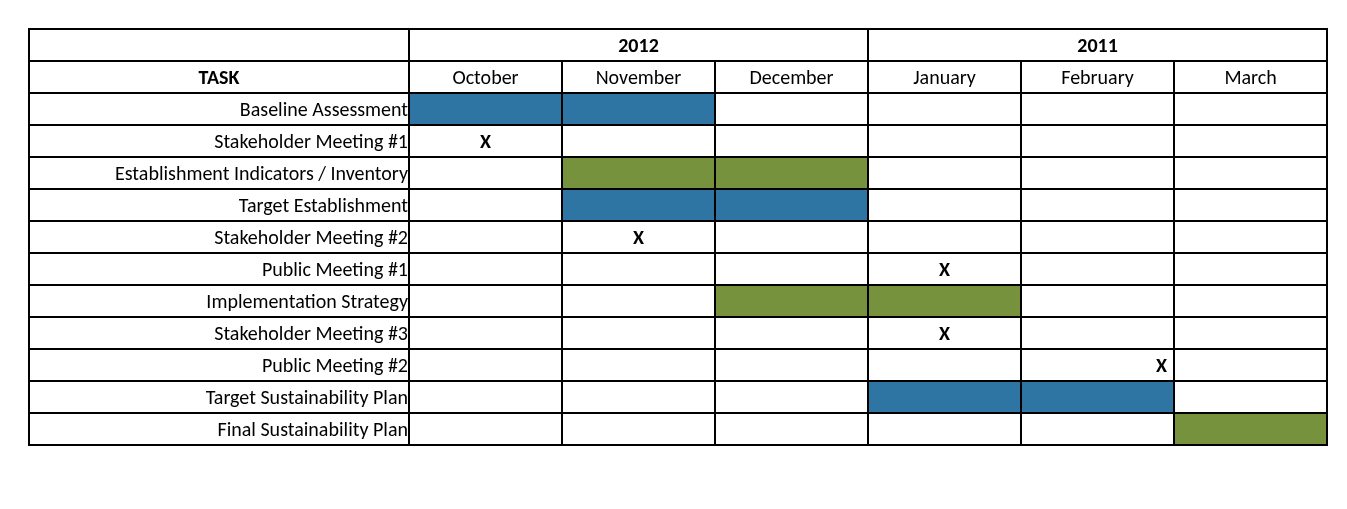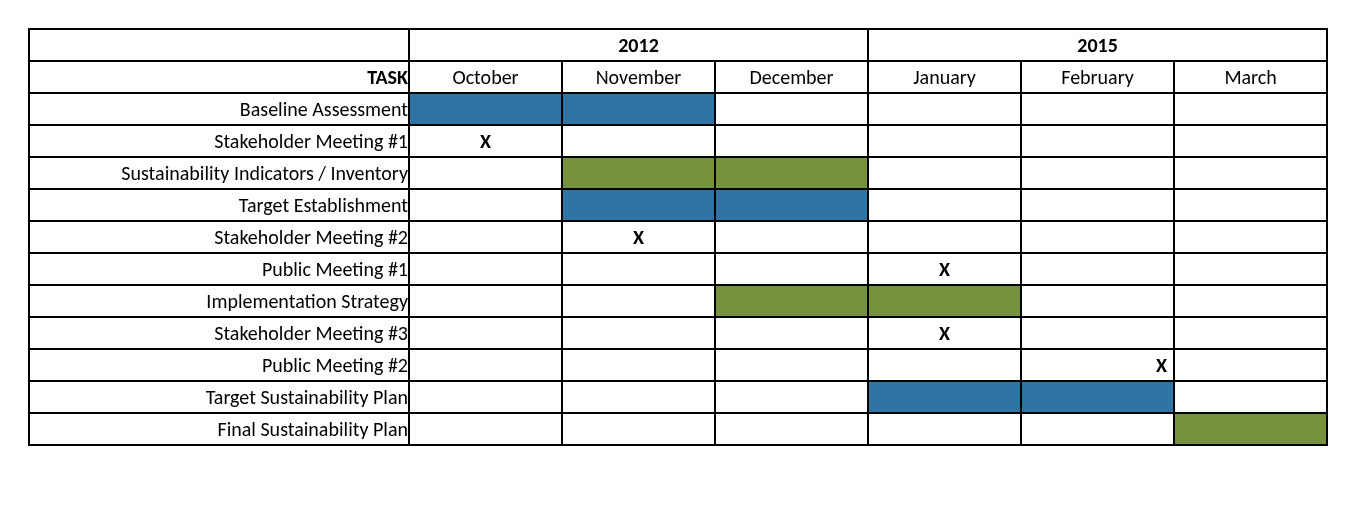--- a/index.html
+++ b/index.html
@@ -21,21 +21,21 @@
   }
   th.corner-blank {
     border: none;
   }
   th.year {
     font-weight: bold;
     text-align: center;
   }
   th.task-header {
     font-weight: bold;
-    text-align: right;
+    text-align: center;
   }
   th.month {
     font-weight: normal;
     text-align: center;
     margin-top: 40px;
   }
   td.task {
     text-align: right;
     padding-left: 4px;
     white-space: nowrap;
@@ -57,21 +57,21 @@
       <col class="monthcol">
       <col class="monthcol">
     <col class="monthcol">
       <col class="monthcol">
       <col class="monthcol">
   </colgroup>
   <thead>
     <tr>
       <th class="corner-blank"></th>
       <th class="year" colspan="3">2012</th>
-      <th class="year" colspan="3">2015</th>
+      <th class="year" colspan="3">2011</th>
     </tr>
     <tr>
       <th class="task-header">TASK</th>
       <th class="month">October</th>
       <th class="month">November</th>
       <th class="month">December</th>
       <th class="month">January</th>
       <th class="month">February</th>
       <th class="month">March</th>
     </tr>
@@ -89,21 +89,21 @@
       <tr>
         <td class="task">Stakeholder Meeting #1</td>
         <td class="cell">X</td>
         <td class="cell"></td>
         <td class="cell"></td>
         <td class="cell"></td>
         <td class="cell"></td>
         <td class="cell"></td>
       </tr>
       <tr>
-        <td class="task">Sustainability Indicators / Inventory</td>
+        <td class="task">Establishment Indicators / Inventory</td>
         <td class="cell"></td>
         <td class="cell" style="background: rgb(118, 146, 60);"></td>
         <td class="cell" style="background: rgb(118, 146, 60);"></td>
         <td class="cell"></td>
         <td class="cell"></td>
         <td class="cell"></td>
       </tr>
       <tr>
         <td class="task">Target Establishment</td>
         <td class="cell"></td>

